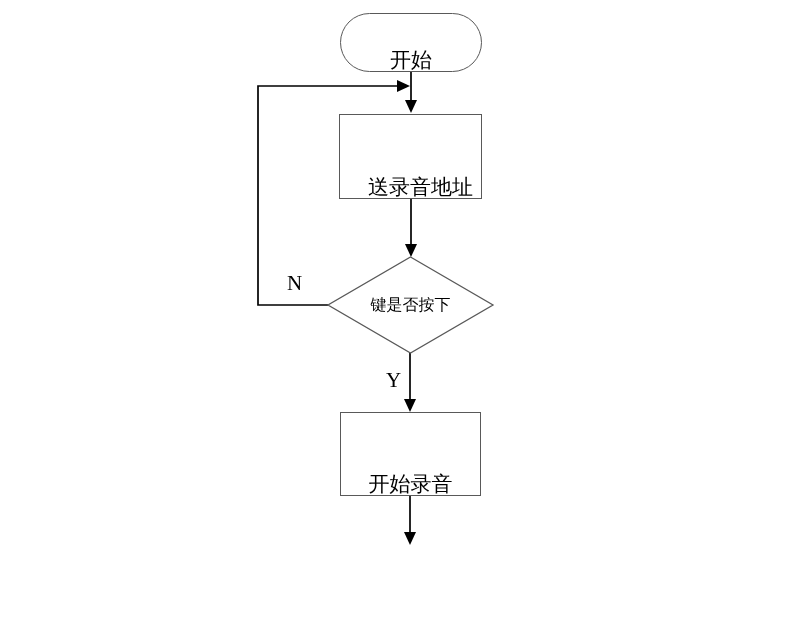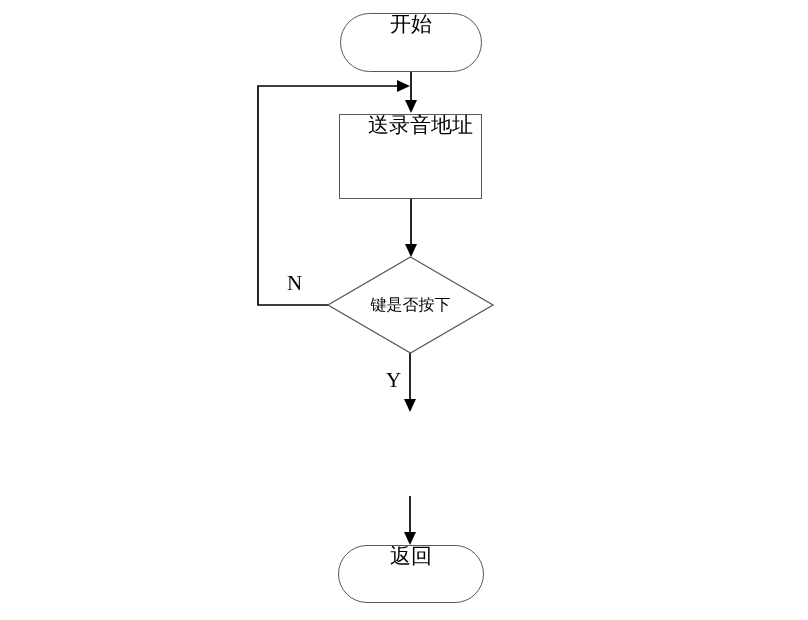--- a/index.html
+++ b/index.html
@@ -15,21 +15,21 @@
   }
   svg.wires { position: absolute; left: 0; top: 0; width: 808px; height: 620px; }
   .wire { stroke: var(--connector, #000000); stroke-width: 1.7; fill: none; }
   .arrowhead { fill: var(--connector, #000000); stroke: none; }
   .diamond-poly { fill: var(--shape-fill, #ffffff); stroke: var(--shape-border, #595959); stroke-width: 1.3; }
   .shape {
     position: absolute;
     background: var(--shape-fill, #ffffff);
     border: 1px solid var(--shape-border, #595959);
     display: flex;
-    align-items: flex-start;
+    align-items: flex-end;
     justify-content: center;
     font-size: 21px;
     line-height: 1;
   }
   .terminal { border-radius: 30px; }
   .decision-label {
     position: absolute;
     display: flex;
     align-items: center;
     justify-content: center;
@@ -76,18 +76,18 @@
   </div>
 
   <div class="decision-label" style="left:330px; top:293px; width:161px; height:24px;">
     <span>键是否按下</span>
   </div>
 
   <span class="branch-label" style="left:287px; top:273px;">N</span>
 
   <span class="branch-label" style="left:386px; top:370px;">Y</span>
 
+  <div class="shape" style="left:340px; top:412px; width:141px; height:84px;">
+    <span>开始录音</span>
+  </div>
 
-  <div class="shape terminal" style="left:338px; top:545px; width:146px; height:58px;">
-    <span>返回</span>
-  </div>
 
 </div>
 
 </body></html>

